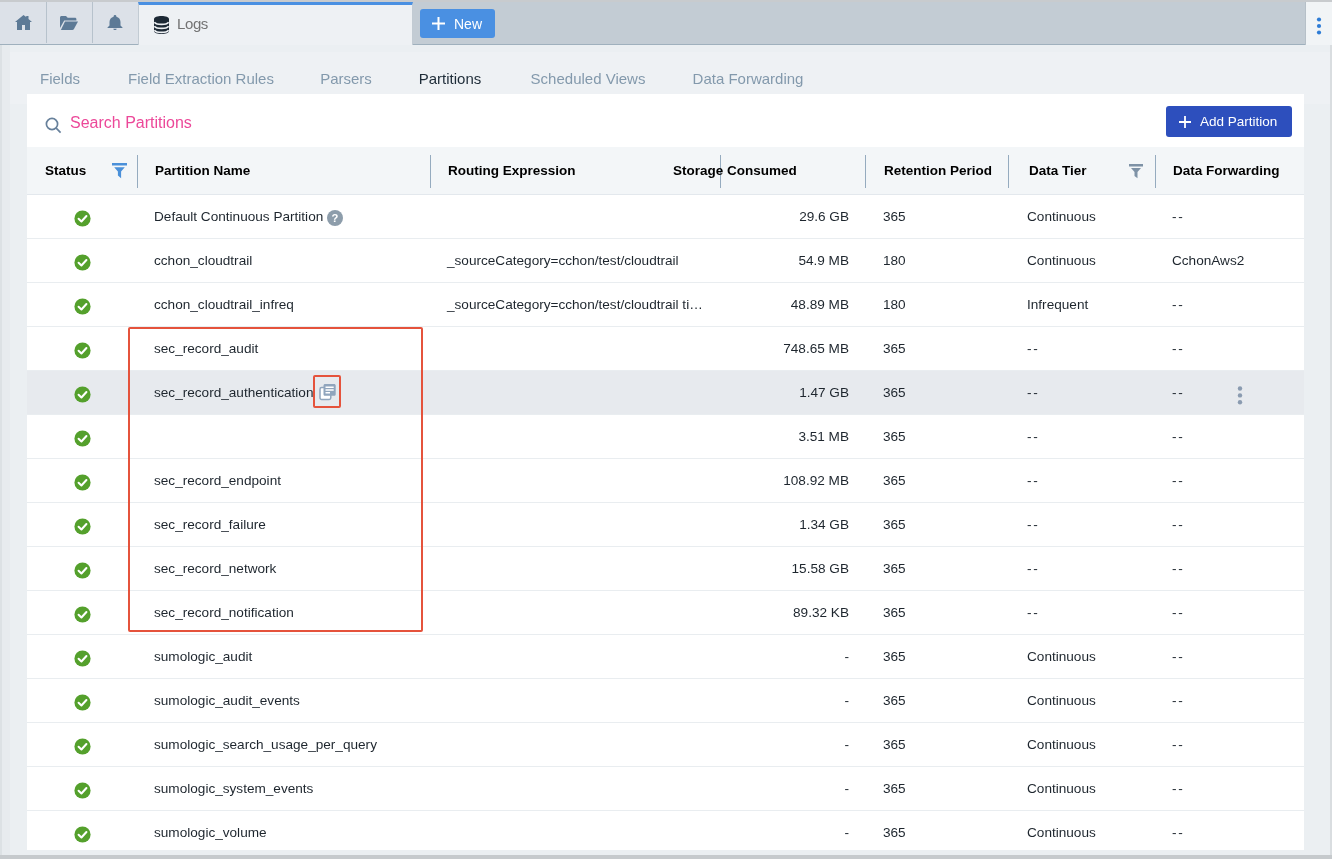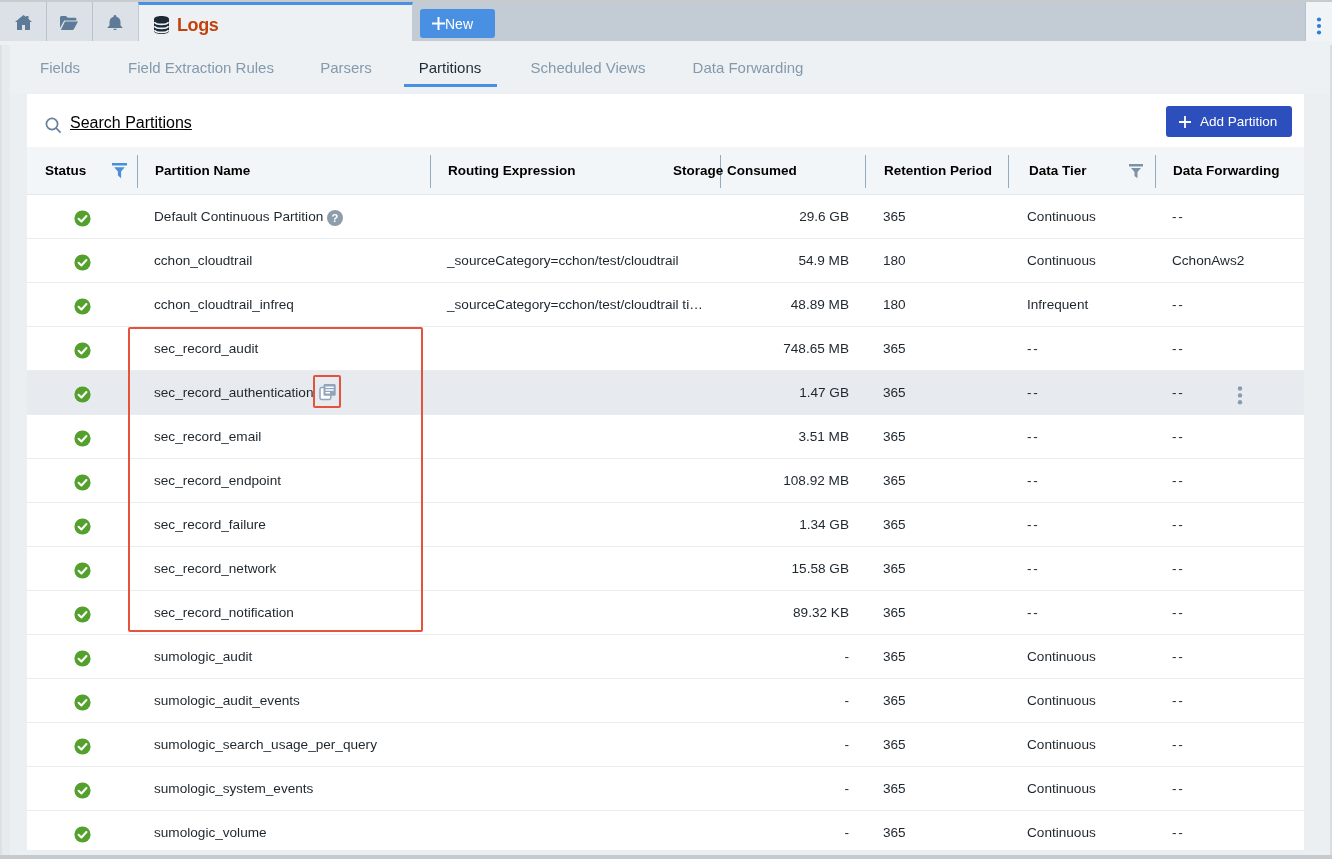--- a/index.html
+++ b/index.html
@@ -8,36 +8,36 @@
   .abs { position:absolute; }
 
   
   #chrome { position:absolute; top:0; left:0; width:1332px; height:45px; background:#c3ccd4; }
   #chrome .topstrip { position:absolute; top:0; left:0; width:1332px; height:2px; background:#c8cbce; }
   #iconarea { position:absolute; top:2px; left:0; width:138px; height:43px; background:#dce1e8; border-bottom:1px solid #9fb0bd; }
   .icell { position:absolute; top:0; height:41px; width:46px; display:flex; align-items:center; justify-content:center; }
   .isep { position:absolute; top:0; width:1px; height:41px; background:#b7c2cc; }
   #logstab { position:absolute; top:2px; left:138px; width:275px; height:43px; background:#eef1f4; border-top:3px solid #4a90e2; border-left:1px solid #c2cbd3; border-right:1px solid #c2cbd3; }
   #logstab .dbicon { position:absolute; left:15px; top:11px; }
-  #logstab .lbl { position:absolute; left:38px; top:10px; font-size:18px; font-weight:bold; color:#c2410c; letter-spacing:-.4px; }
+  #logstab .lbl { position:absolute; left:38px; top:10px; font-size:15px; font-weight:normal; color:#737373; letter-spacing:-.4px; }
   #chromeline { position:absolute; top:44px; left:413px; width:892px; height:1px; background:#9fb0bd; }
   #newbtn { position:absolute; left:420px; top:9px; width:75px; height:29px; background:#4a90e2; border-radius:3px; color:#fff; font-size:14px; display:flex; align-items:center; }
   #menupanel { position:absolute; top:2px; left:1305px; width:27px; height:43px; background:#f1f4f6; border-left:1px solid #b6c0c8; }
 
   
-  #nav { position:absolute; top:41px; left:0; width:1332px; height:52px; background:#eef1f4; }
+  #nav { position:absolute; top:52px; left:0; width:1332px; height:52px; background:#eef1f4; }
   .navlbl { position:absolute; top:18px; transform:translateX(-50%); font-size:15px; color:#8399ac; white-space:nowrap; }
   .navlbl.active { color:#1e2c38; }
   #underline { position:absolute; top:43px; left:404px; width:93px; height:3px; background:#4a90e2; }
 
   
   #panel { position:absolute; left:27px; top:94px; width:1277px; height:756px; background:#fff; overflow:hidden; }
 
   #searchrow { position:absolute; left:0; top:0; width:1277px; height:53px; }
-  #searchph { position:absolute; left:43px; top:20px; font-size:16px; color:#000000;text-decoration:underline; }
+  #searchph { position:absolute; left:43px; top:20px; font-size:16px; color:#ec4899; }
 
   #thead { position:absolute; left:0; top:53px; width:1277px; height:48px; background:#f3f6f8; border-bottom:1px solid #e3e8ed; font-size:13.5px; font-weight:bold; color:#000000; }
   #thead .h { position:absolute; top:16px; white-space:nowrap; }
   #thead .vsep { position:absolute; top:8px; width:1px; height:33px; background:#95abbf; }
 
   .row { position:absolute; left:0; width:1277px; height:44px; border-bottom:1px solid #e9edf0; background:#fff; }
   .row.hl { background:#e7eaee; }
   .cell { position:absolute; top:0; height:43px; line-height:43px; font-size:13.6px; color:#1e262e; white-space:nowrap; }
   .cname { left:127px; }
   .crout { left:420px; }
@@ -88,21 +88,21 @@
       <path fill="#1d2935" d="M7.5 0 C11.6 0 15 1.3 15 3 V15 C15 16.7 11.6 18 7.5 18 S0 16.7 0 15 V3 C0 1.3 3.4 0 7.5 0 Z"></path>
       <path stroke="#eef1f4" stroke-width="1.6" fill="none" d="M0.4 6.2 C1.3 7.5 4.1 8.4 7.5 8.4 S13.7 7.5 14.6 6.2 M0.4 10.2 C1.3 11.5 4.1 12.4 7.5 12.4 S13.7 11.5 14.6 10.2 M0.4 14.2 C1.3 15.5 4.1 16.4 7.5 16.4 S13.7 15.5 14.6 14.2"></path>
     </svg>
     <span class="lbl">Logs</span>
   </div>
   <div id="chromeline"></div>
   <div id="newbtn">
     <svg style="margin-left:12px" width="13" height="13" viewBox="0 0 13 13">
         <path stroke="#fff" stroke-width="2" d="M6.5 0 V13 M0 6.5 H13"></path>
       </svg>
-    <span style="">New</span>
+    <span style="margin-left:9px">New</span>
   </div>
   <div id="menupanel">
     <svg style="position:absolute;left:10px;top:15px" width="6" height="18" viewBox="0 0 6 18">
       <circle cx="3" cy="2.5" r="2.1" fill="#2e7cd6"></circle>
         <circle cx="3" cy="9" r="2.1" fill="#2e7cd6"></circle>
         <circle cx="3" cy="15.5" r="2.1" fill="#2e7cd6"></circle>
     </svg>
   </div>
 </div>
 
@@ -218,21 +218,20 @@
           <circle cx="3" cy="2.5" r="2.2" fill="#8a9bb0"></circle>
           <circle cx="3" cy="9.4" r="2.2" fill="#8a9bb0"></circle>
           <circle cx="3" cy="16.3" r="2.2" fill="#8a9bb0"></circle>
         </svg>
       </div>
       <div class="row" style="top:321px">
         <svg class="stat" width="17" height="17" viewBox="0 0 16 16">
           <circle cx="8" cy="8" r="7.6" fill="#54a02c"></circle>
           <path d="M4.3 8.2 L7 10.8 L11.7 5.6" stroke="#fff" stroke-width="1.9" fill="none" stroke-linecap="round" stroke-linejoin="round"></path>
         </svg>
-        <span class="cell cname">sec_record_email</span>
         <span class="cell cstor">3.51 MB</span>
         <span class="cell cret">365</span>
         <span class="cell ctier dd">--</span>
         <span class="cell cfwd dd">--</span>
       </div>
       <div class="row" style="top:365px">
         <svg class="stat" width="17" height="17" viewBox="0 0 16 16">
           <circle cx="8" cy="8" r="7.6" fill="#54a02c"></circle>
           <path d="M4.3 8.2 L7 10.8 L11.7 5.6" stroke="#fff" stroke-width="1.9" fill="none" stroke-linecap="round" stroke-linejoin="round"></path>
         </svg>

